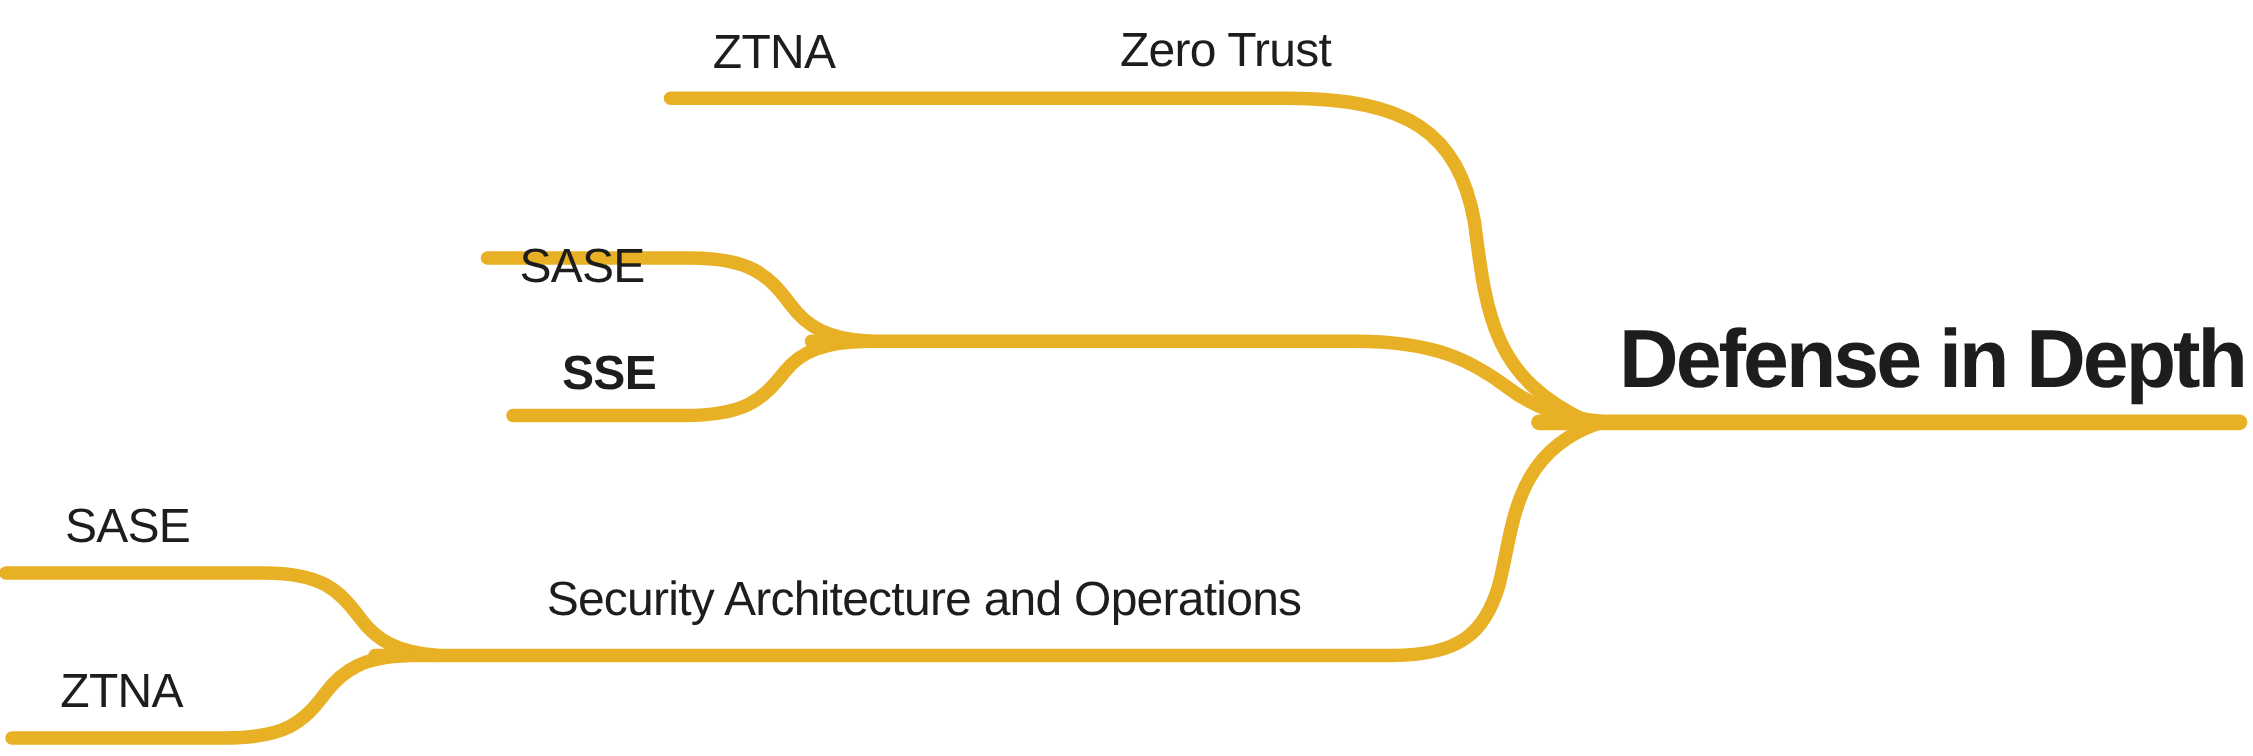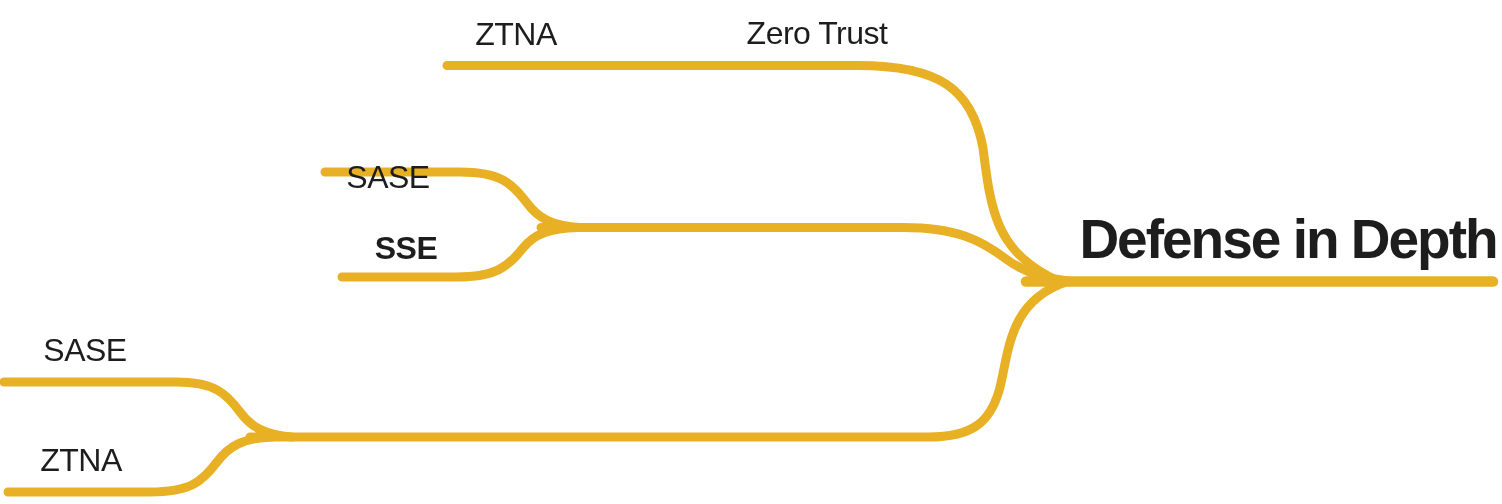--- a/index.html
+++ b/index.html
@@ -69,16 +69,17 @@
   </svg>
 
   <div class="label root-label" style="left:1288px; top:212px;">Defense in Depth</div>
 
   <div class="label" style="left:817px; top:17px;">Zero Trust</div>
   <div class="label" style="left:516px; top:18px;">ZTNA</div>
 
   <div class="label" style="left:388px; top:121px;margin-top:40px;">SASE</div>
   <div class="label" style="left:406px; top:232px;font-weight:bold;">SSE</div>
 
+  <div class="label" style="left:616px; top:383px;">Security Architecture and Operations</div>
   <div class="label" style="left:85px; top:334px;">SASE</div>
   <div class="label" style="left:81px; top:444px;">ZTNA</div>
 
 </div>
 
 </body></html>

